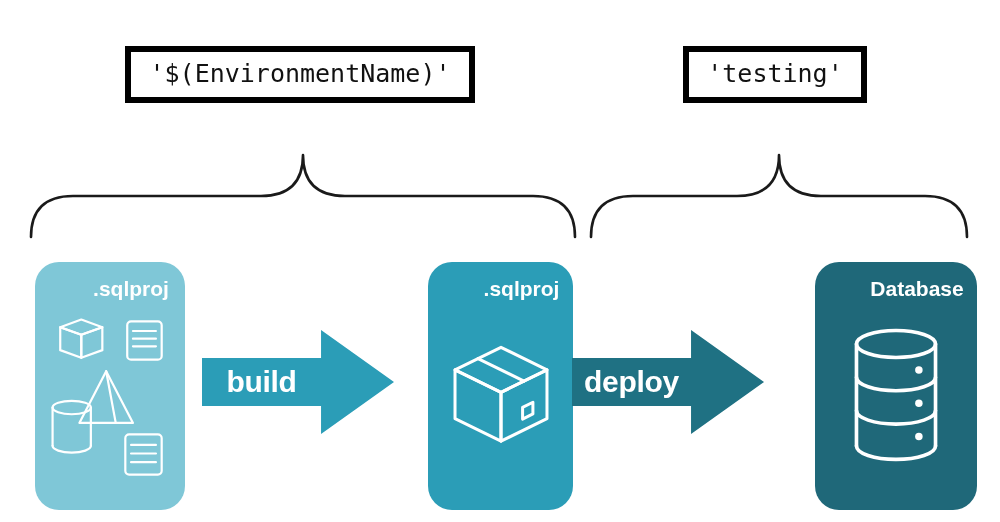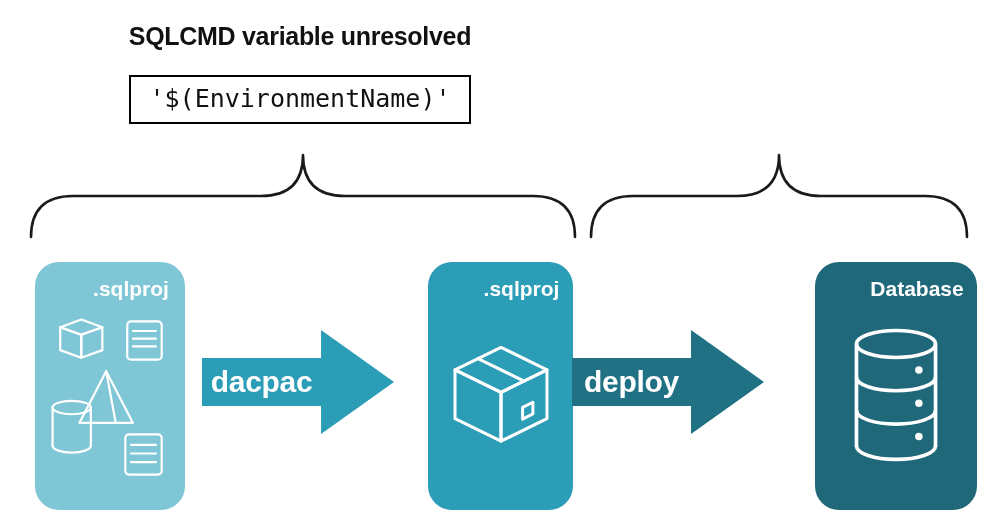--- a/index.html
+++ b/index.html
@@ -12,21 +12,21 @@
   }
   
   .top-col{position:absolute;top:22px;text-align:center;}
   .top-col.left{left:40px;width:520px;}
   .top-col.right{left:580px;width:390px;}
   .heading{
     margin:0;font-size:25px;font-weight:700;color:#111111;letter-spacing:-0.3px;
   }
   .codebox{
     display:inline-block;margin-top:24px;
-    border:2px solid #000000;background:#ffffff;
+    border:6px solid #000000;background:#ffffff;
     padding:7px 18px 9px 18px;
   }
   .codebox code{
     font-family:"DejaVu Sans Mono",monospace;
     font-size:25px;color:#111111;white-space:pre;
   }
   
   .brace{position:absolute;top:150px;height:90px;}
   .brace.left{left:28px;width:550px;}
   .brace.right{left:588px;width:382px;}
@@ -54,27 +54,29 @@
     width:62%;text-align:center;color:#ffffff;
     font-weight:700;font-size:30px;letter-spacing:-0.3px;
   }
 </style>
 </head>
 <body>
 
 <div class="canvas">
 
   <div class="top-col left">
-    <h2 class="heading">SQLCMD variable unresolved</h2>
     <div class="codebox">
       <code>'$(EnvironmentName)'</code>
     </div>
   </div>
 
   <div class="top-col right">
+    <div class="codebox">
+      <code>'testing'</code>
+    </div>
   </div>
 
   <svg class="brace left" viewBox="0 0 550 90" aria-hidden="true">
     <path d="M3,87 Q3,46 45,46 L233,46 Q275,46 275,5 Q275,46 317,46 L505,46 Q547,46 547,87"></path>
   </svg>
   <svg class="brace right" viewBox="0 0 382 90" aria-hidden="true">
     <path d="M3,87 Q3,46 45,46 L149,46 Q191,46 191,5 Q191,46 233,46 L337,46 Q379,46 379,87"></path>
   </svg>
 
   <div class="node sqlproj">
@@ -101,21 +103,21 @@
 
         <rect x="86" y="128" width="38" height="42" rx="4"></rect>
         <line x1="92" y1="139" x2="118" y2="139"></line>
         <line x1="92" y1="148" x2="118" y2="148"></line>
         <line x1="92" y1="157" x2="118" y2="157"></line>
       </g>
     </svg>
   </div>
 
   <div class="arrow build">
-    <span class="arrow-label">dacpac</span>
+    <span class="arrow-label">build</span>
   </div>
 
   <div class="node dacpac">
     <div class="label">.sqlproj</div>
     <svg width="122" height="118" viewBox="0 0 130 120" style="margin-top:38px" aria-hidden="true">
       <g class="icon-stroke" stroke-width="3.2">
         <polygon points="65,6 114,30 65,54 16,30"></polygon>
         <polygon points="16,30 16,82 65,106 65,54"></polygon>
         <polygon points="114,30 114,82 65,106 65,54"></polygon>
         <line x1="40.5" y1="18" x2="89.5" y2="42"></line>

